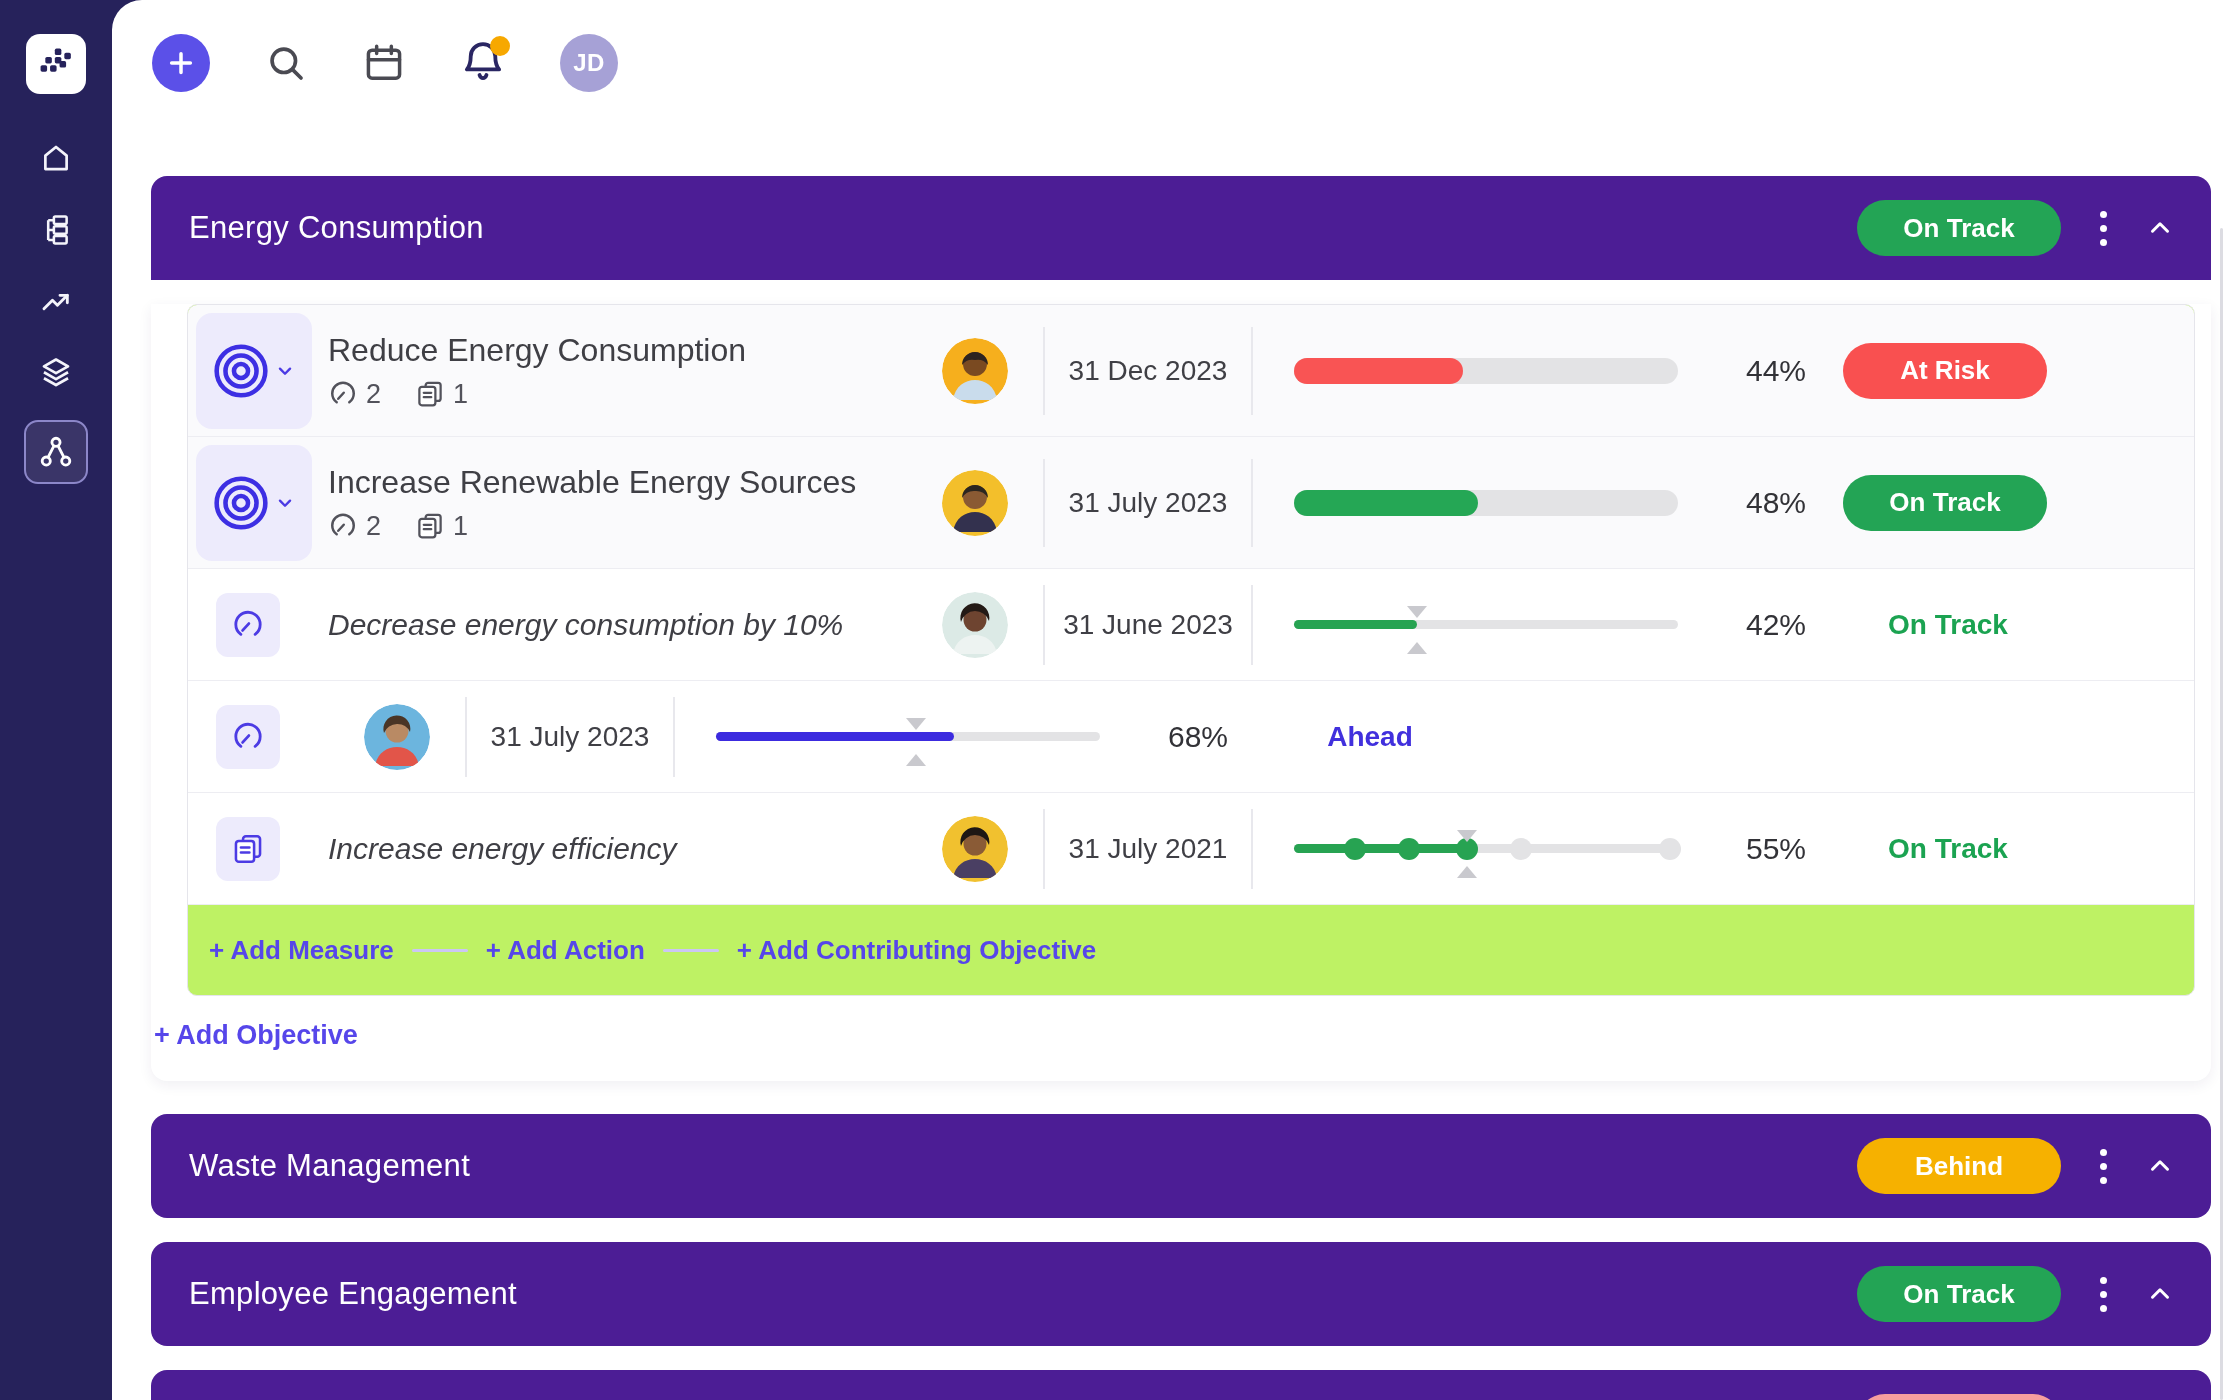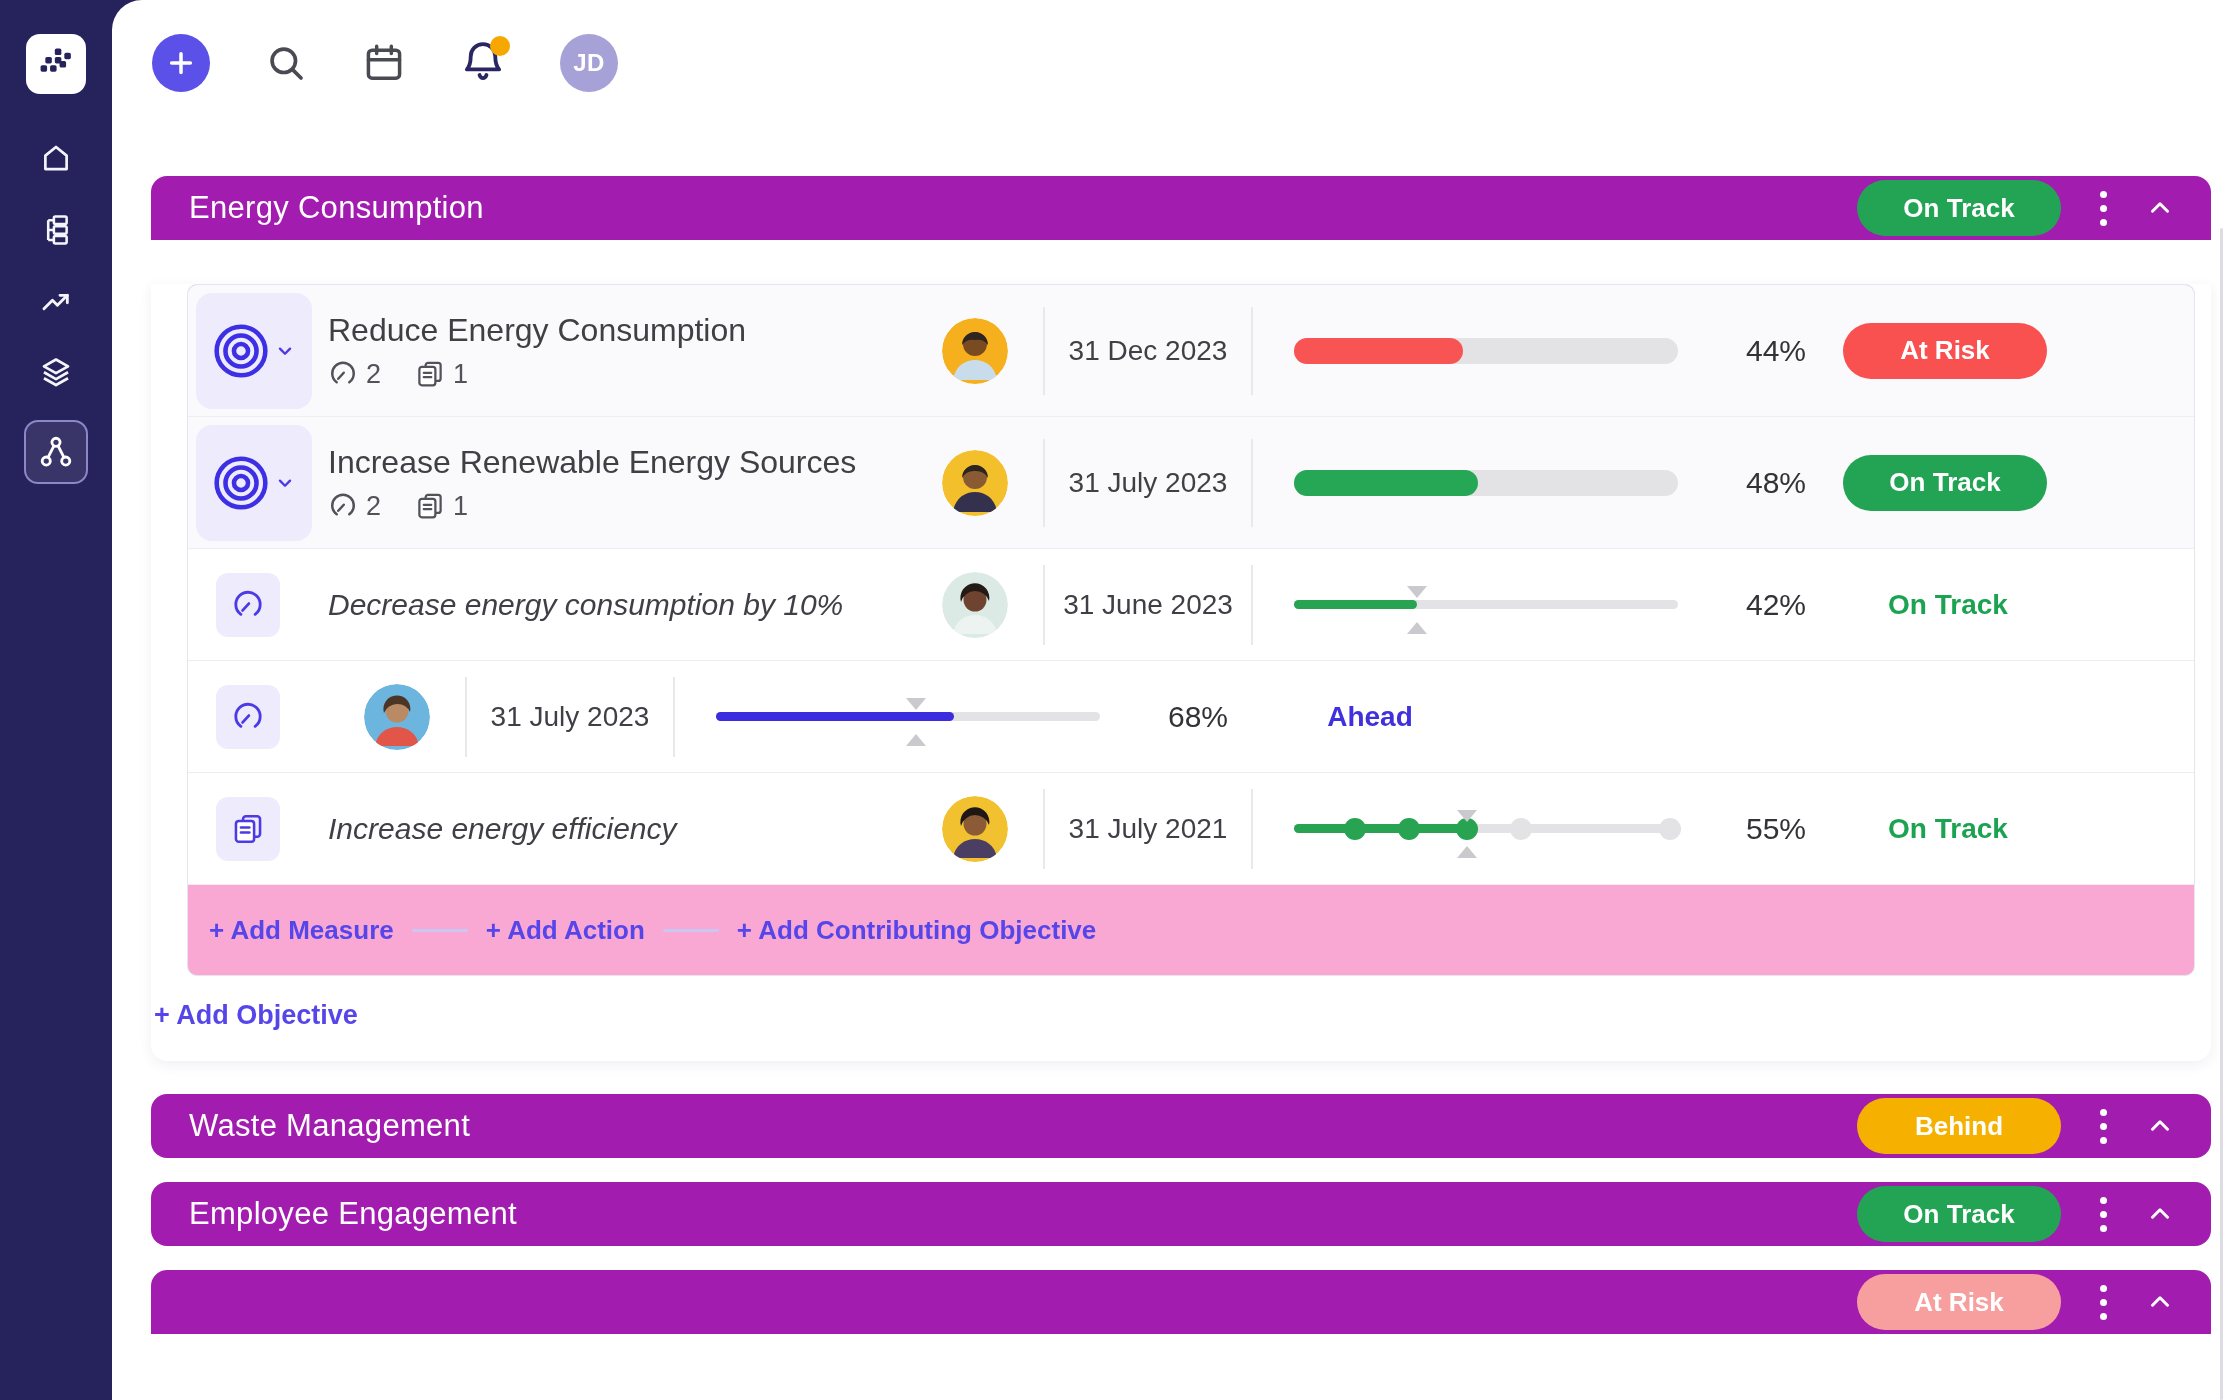--- a/index.html
+++ b/index.html
@@ -28,39 +28,39 @@
   .ticon { color:#4A4A52; display:flex; align-items:center; justify-content:center; }
   .ticon svg { width:44px; height:44px; }
   .bell-wrap { position:relative; color:#2A2663; }
   .bell-wrap svg { width:46px; height:46px; }
   .bell-dot { position:absolute; top:-2px; right:-4px; width:20px; height:20px; border-radius:50%; background:#F7A800; }
   .avatar-user { width:58px; height:58px; border-radius:50%; background:#A6A1D6; color:#fff; font-size:24px; font-weight:700; display:flex; align-items:center; justify-content:center; letter-spacing:.5px; }
 
   .sections { padding:0 19px 0 39px; }
 
   
-  .sec-header { height:64px; background:#a21caf; display:flex; align-items:center; padding:0 36px 0 38px; }
+  .sec-header { height:104px; background:#4c1d95; display:flex; align-items:center; padding:0 36px 0 38px; }
   .sec-header.rounded-top { border-radius:16px 16px 0 0; }
   .sec-header.rounded-all { border-radius:16px; }
   .sec-title { flex:1; color:#fff; font-size:31px; font-weight:500; letter-spacing:.3px; }
   .sec-right { display:flex; align-items:center; gap:30px; }
   .badge { min-width:204px; height:56px; border-radius:28px; color:#fff; font-size:26px; font-weight:600; display:flex; align-items:center; justify-content:center; padding:0 30px; }
   .badge-green  { background:#23A455; }
   .badge-red    { background:#F95050; }
   .badge-yellow { background:#F6B100; }
   .badge-pink   { background:#F79E9E; }
   .kebab { width:24px; display:flex; flex-direction:column; align-items:center; gap:7px; padding:6px 4px; }
   .kebab i { width:7px; height:7px; border-radius:50%; background:#fff; }
   .chev-up { color:#fff; display:flex; }
   .chev-up svg { width:30px; height:30px; }
 
   .sec-body { background:#fff; border-radius:0 0 16px 16px; box-shadow:0 4px 14px rgba(38,34,91,.07); padding-bottom:30px; }
 
   
-  .rows-card { margin:44px 16px 0 36px; border:1px solid #E5E5EB; border-radius:10px; overflow:hidden; background:#f9a8d4; }
+  .rows-card { margin:24px 16px 0 36px; border:1px solid #E5E5EB; border-radius:10px; overflow:hidden; background:#bef264; }
   .row { display:flex; align-items:center; border-bottom:1px solid #EDEDF2; }
   .row:last-child { border-bottom:none; }
   .row-obj { height:132px; background:#FAFAFC; }
   .row-sub { height:112px; background:#fff; }
 
   .icon-cell { width:140px; flex:none; display:flex; align-items:center; }
   .obj-icon-box { margin-left:8px; width:116px; height:116px; border-radius:16px; background:#EDEBFC; display:flex; align-items:center; justify-content:center; gap:4px; color:#3D2FE3; }
   .obj-icon-box .bullseye { width:58px; height:58px; }
   .obj-icon-box .chev { width:22px; height:22px; color:#4C3BE4; }
   .sub-icon-box { margin-left:28px; width:64px; height:64px; border-radius:12px; background:#EDEBFC; display:flex; align-items:center; justify-content:center; color:#4C3BE4; }

